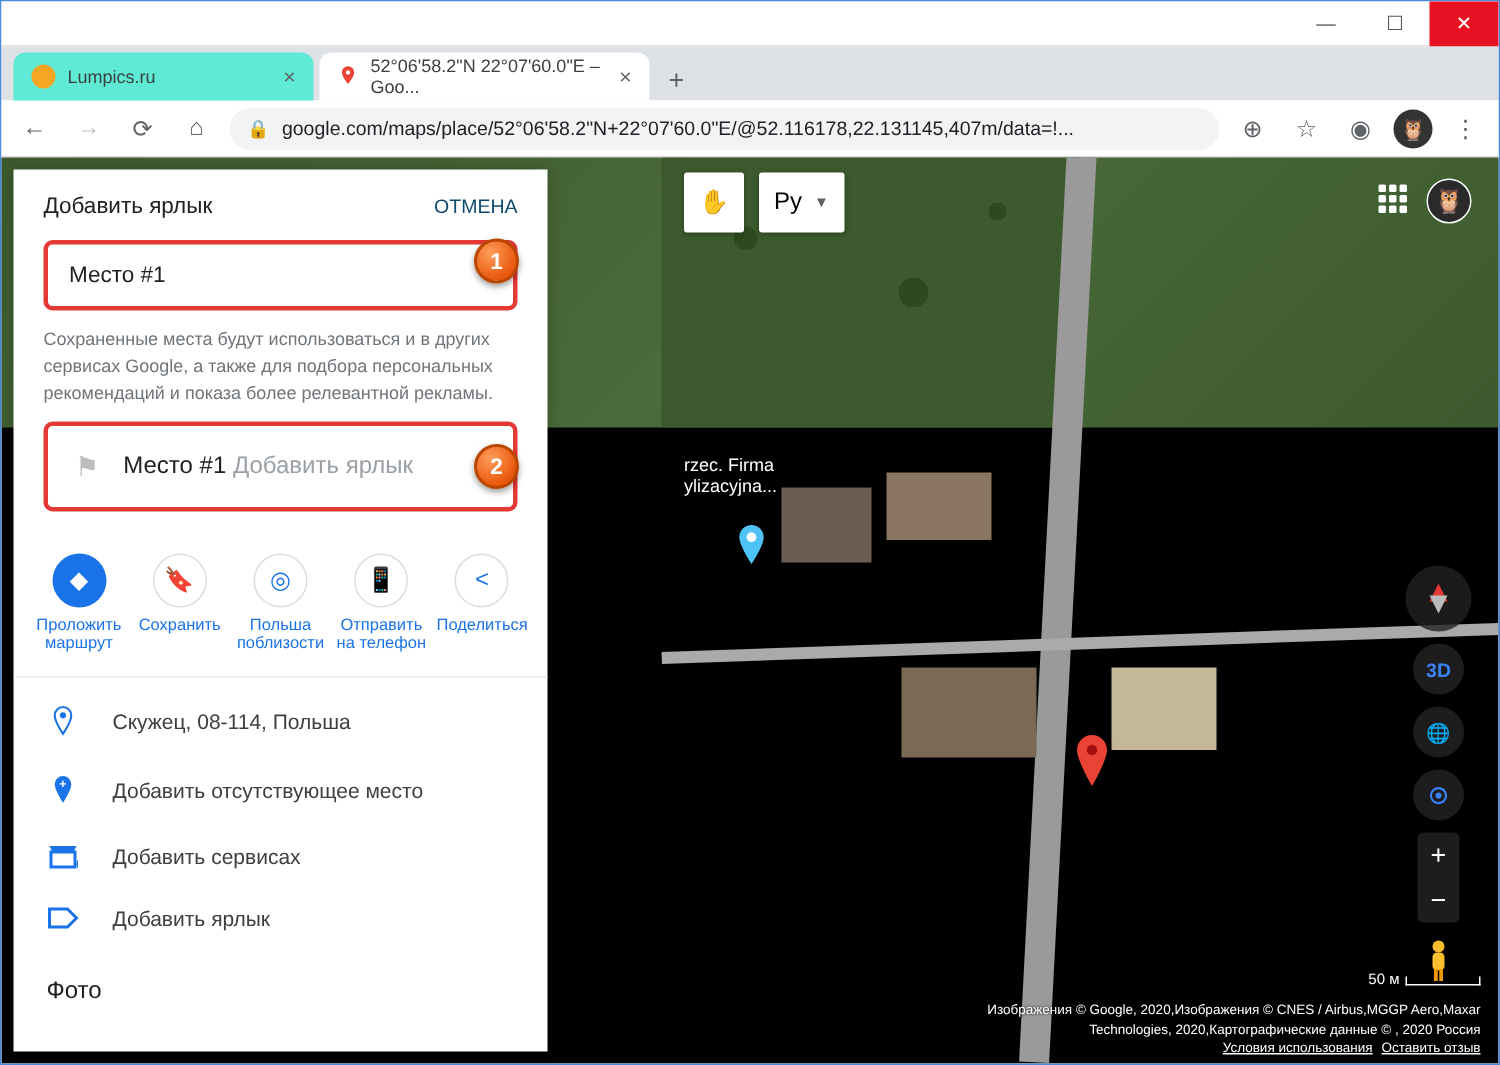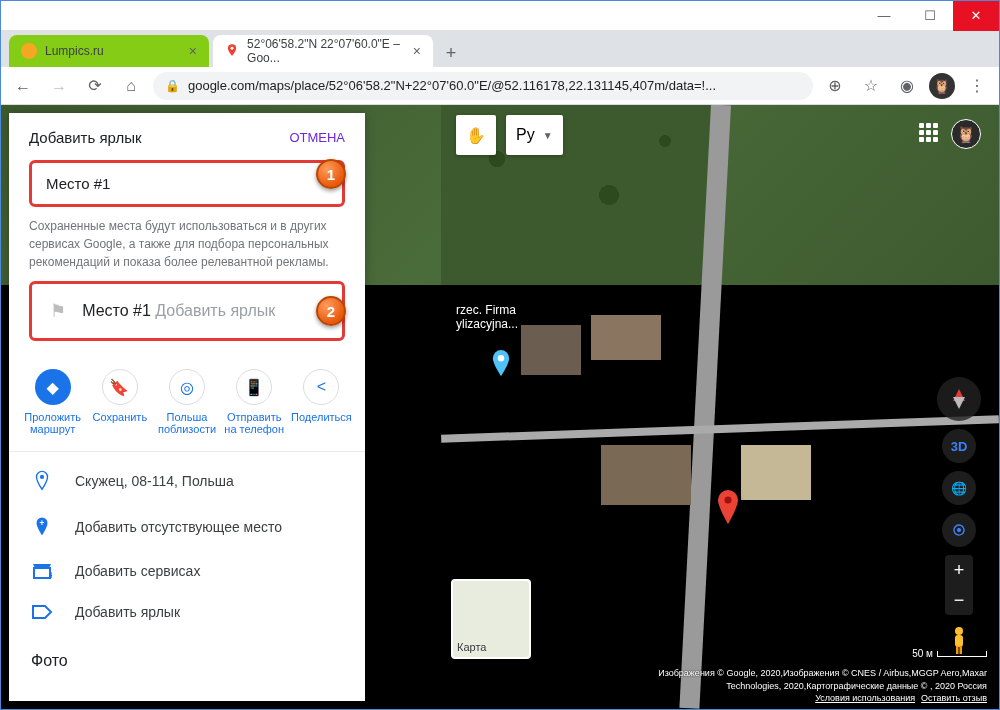--- a/index.html
+++ b/index.html
@@ -3,21 +3,21 @@
 <meta charset="utf-8">
 <style>
 *{box-sizing:border-box;margin:0;padding:0;font-family:Arial,Roboto,sans-serif}
 body{width:1000px;height:710px;overflow:hidden;background:#fff;position:relative}
 .window{width:1000px;height:710px;border:1px solid #4a89dc;background:#fff;display:flex;flex-direction:column}
 .titlebar{height:30px;background:#fff;display:flex;align-items:center;justify-content:flex-end;border-bottom:1px solid #e0e0e0}
 .winbtn{width:46px;height:30px;display:flex;align-items:center;justify-content:center;font-size:13px;color:#555;cursor:pointer}
 .winbtn.close{background:#e81123;color:#fff}
 .tabstrip{height:36px;background:#dee1e6;display:flex;align-items:flex-end;padding:0 8px}
 .tab{height:32px;background:#fff;border-radius:8px 8px 0 0;display:flex;align-items:center;padding:0 12px;margin-right:4px;font-size:12px;color:#3c4043;min-width:200px;max-width:220px;position:relative}
-.tab.inactive{background:#84cc16}
+.tab.inactive{background:#5eead4}
 .tab .favicon{width:16px;height:16px;margin-right:8px;border-radius:50%}
 .tab .x{margin-left:auto;color:#5f6368;font-size:14px;cursor:pointer}
 .newtab{width:28px;height:28px;display:flex;align-items:center;justify-content:center;color:#5f6368;font-size:18px;cursor:pointer}
 .addrbar{height:38px;background:#fff;display:flex;align-items:center;padding:0 8px;border-bottom:1px solid #dadce0;gap:8px}
 .navbtn{width:28px;height:28px;border-radius:50%;display:flex;align-items:center;justify-content:center;color:#5f6368;font-size:16px;cursor:pointer}
 .omnibox{flex:1;height:28px;background:#f1f3f4;border-radius:14px;display:flex;align-items:center;padding:0 12px;font-size:13px;color:#202124;gap:8px}
 .lock{color:#5f6368;font-size:12px}
 .avatar{width:26px;height:26px;border-radius:50%;background:#333;display:flex;align-items:center;justify-content:center}
 .content{flex:1;position:relative;overflow:hidden}
 .map{position:absolute;inset:0;background:#000000}
@@ -35,21 +35,21 @@
 .tc1{width:40px;justify-content:center}
 .tc2{padding:0 10px;gap:8px}
 .tc2 .dd{color:#5f6368;font-size:10px}
 .grid9{position:absolute;right:60px;top:18px;width:20px;height:20px;display:grid;grid-template:repeat(3,5px)/repeat(3,5px);gap:2px}
 .grid9 span{background:#fff;border-radius:1px}
 .mapavatar{position:absolute;right:18px;top:14px;width:30px;height:30px;border-radius:50%;background:#2a2a2a;border:1px solid #fff;display:flex;align-items:center;justify-content:center;font-size:16px}
 .sidepanel{position:absolute;left:8px;top:8px;width:356px;bottom:8px;background:#fff;box-shadow:0 0 10px rgba(0,0,0,.25);overflow:hidden;display:flex;flex-direction:column}
 .cardtop{padding:16px 20px 12px}
 .cardhead{display:flex;justify-content:space-between;align-items:center;margin-bottom:14px}
 .cardtitle{font-size:15px;color:#202124}
-.cancel{color:#6d28d9;font-size:13px;font-weight:500;cursor:pointer}
+.cancel{color:#0c4a6e;font-size:13px;font-weight:500;cursor:pointer}
 .inputwrap{border:3px solid #e53935;border-radius:6px;padding:2px;margin-bottom:10px;position:relative}
 .labelinput{width:100%;border:none;outline:none;font-size:15px;padding:10px 12px;color:#202124}
 .hint{font-size:12px;color:#70757a;line-height:1.5;margin-bottom:2px}
 .suggwrap{border:3px solid #e53935;border-radius:6px;padding:2px;margin:10px 0;position:relative}
 .sugg{display:flex;align-items:center;padding:14px 16px;gap:16px;cursor:pointer}
 .flagicon{color:#bdbdbd;font-size:18px}
 .suggtxt{font-size:16px;color:#202124}
 .suggtxt .gray{color:#9aa0a6}
 .badge{position:absolute;width:30px;height:30px;border-radius:50%;background:radial-gradient(circle at 35% 30%,#ff9d5c,#e8590c 70%);border:2px solid #b94700;color:#fff;font-weight:bold;display:flex;align-items:center;justify-content:center;font-size:15px;box-shadow:0 2px 4px rgba(0,0,0,.4)}
 .b1{right:-4px;top:-4px}
@@ -169,23 +169,20 @@
         <span></span>
         <span></span>
         <span></span>
         <span></span>
         <span></span>
         <span></span>
         <span></span>
       </div>
     <div class="mapavatar">🦉</div>
 
-    <div class="minimap">
-        <span>Карта</span>
-      </div>
 
     <div class="mapctrls">
       <div class="compass"></div>
       <div class="ctrlbtn">3D</div>
       <div class="ctrlbtn">🌐</div>
       <div class="ctrlbtn">⦿</div>
       <div class="zoom">
         <div>+</div>
         <div>−</div>
       </div>

